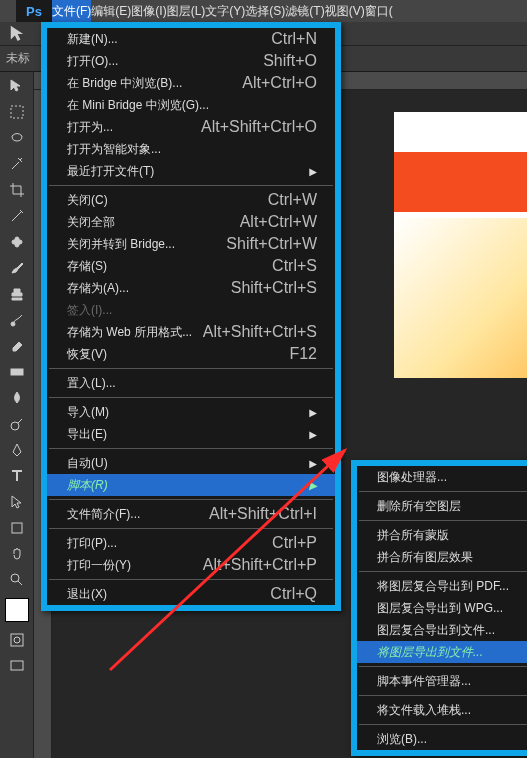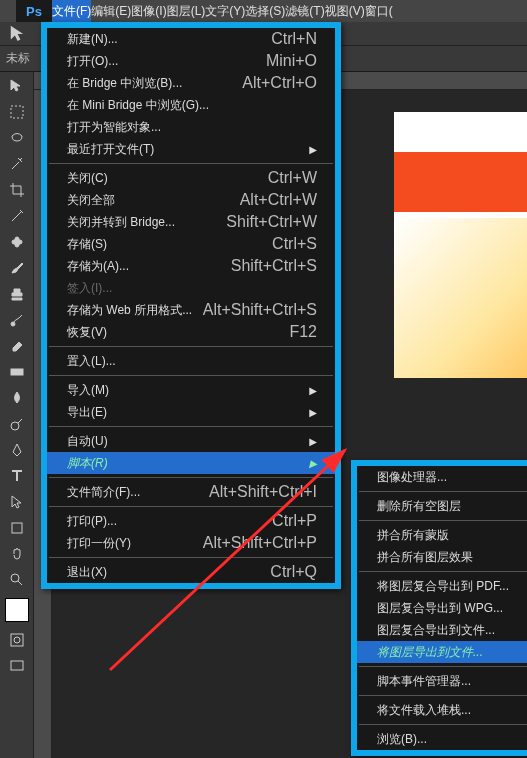--- a/index.html
+++ b/index.html
@@ -189,28 +189,32 @@
   </div>
 </div>
 
 <div class="menu-panel file-menu" id="file-menu">
     <div class="menu-row">
       <span>新建(N)...</span>
       <span class="shortcut">Ctrl+N</span>
     </div>
     <div class="menu-row">
       <span>打开(O)...</span>
-      <span class="shortcut">Mini+O</span>
+      <span class="shortcut">Shift+O</span>
     </div>
     <div class="menu-row">
       <span>在 Bridge 中浏览(B)...</span>
       <span class="shortcut">Alt+Ctrl+O</span>
     </div>
     <div class="menu-row">
       <span>在 Mini Bridge 中浏览(G)...</span>
+    </div>
+    <div class="menu-row">
+      <span>打开为...</span>
+      <span class="shortcut">Alt+Shift+Ctrl+O</span>
     </div>
     <div class="menu-row">
       <span>打开为智能对象...</span>
     </div>
     <div class="menu-row">
       <span>最近打开文件(T)</span>
       <span class="menu-arrow">▶</span>
     </div>
     <div class="menu-sep"></div>
     <div class="menu-row">

